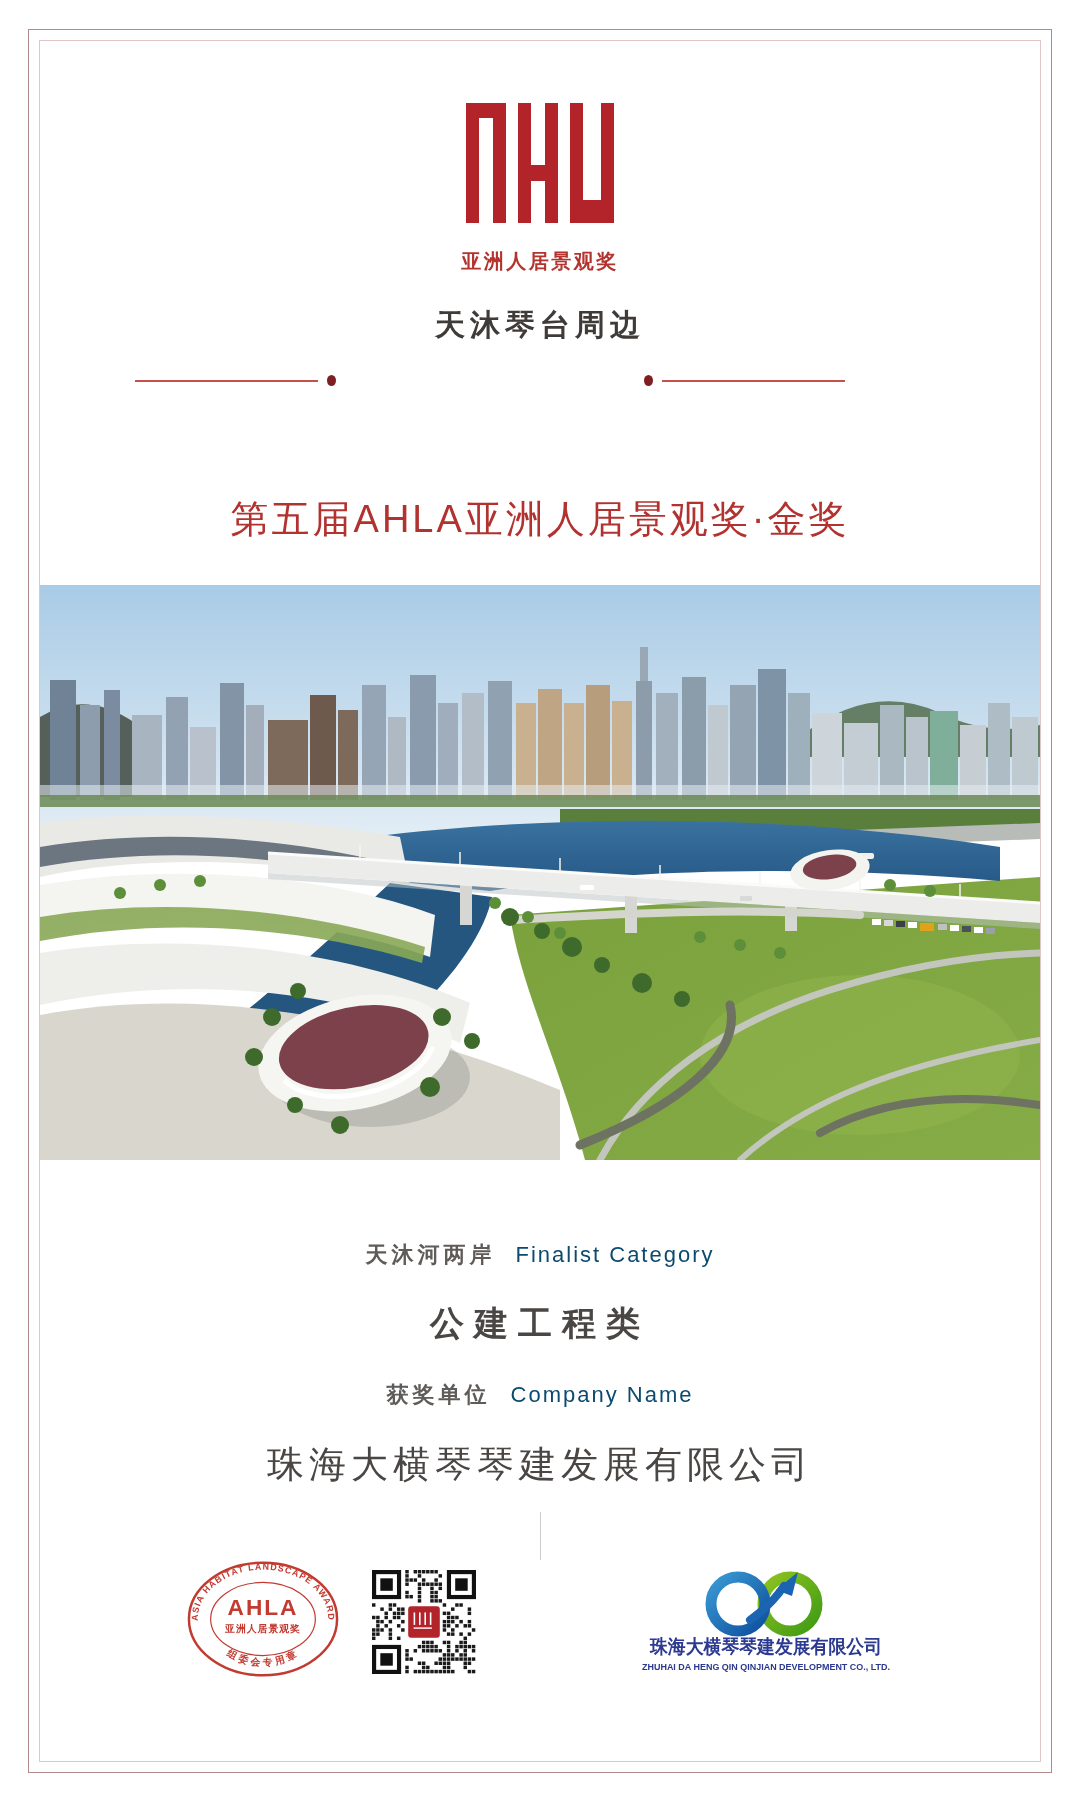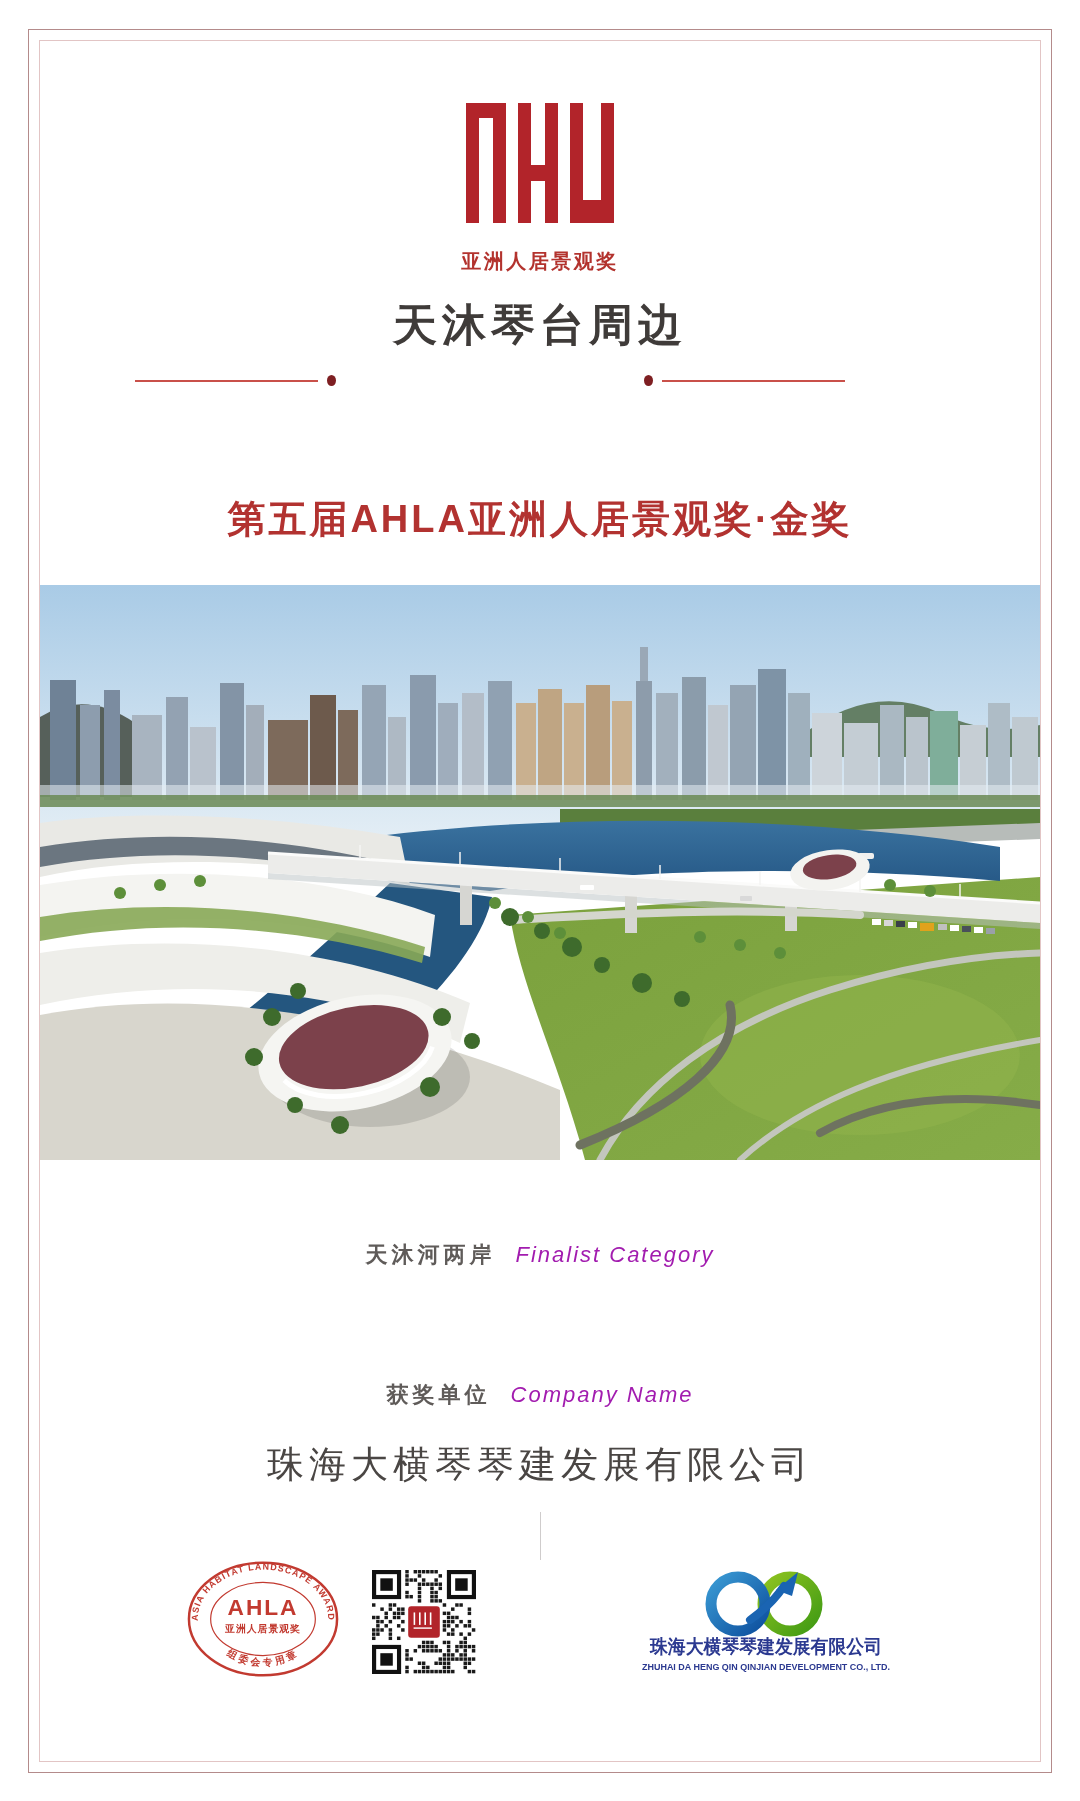--- a/index.html
+++ b/index.html
@@ -3,33 +3,33 @@
 <meta charset="utf-8">
 <style>
   html,body{margin:0;padding:0;background:#ffffff;}
   body{width:1080px;height:1801px;position:relative;font-family:"Liberation Sans","DejaVu Sans",sans-serif;-webkit-font-smoothing:antialiased;}
   .page{position:absolute;inset:0;background:#fff;overflow:hidden;}
   .frame-outer{position:absolute;left:28px;top:29px;right:28px;bottom:28px;border:1px solid #b48b8b;pointer-events:none;}
   .frame-inner{position:absolute;left:39px;top:40px;right:39px;bottom:39px;border:1px solid #e2c5c5;pointer-events:none;}
   .center{left:0;right:0;text-align:center;position:absolute;}
   .logo-wrap{top:103px;}
   .logo-sub{top:248px;font-size:20px;font-weight:bold;color:#b3332e;letter-spacing:2.5px;}
-  .title{top:297px;font-size:44px;line-height:56px;font-weight:900;color:#3f3b39;letter-spacing:5px;}
+  .title{top:297px;font-size:30px;line-height:56px;font-weight:900;color:#3f3b39;letter-spacing:5px;}
   .decor{position:absolute;top:374px;left:0;right:0;height:12px;}
   .decor .ln{position:absolute;top:6px;height:2px;background:#c9504a;}
   .decor .ln.l{left:135px;width:183px;}
   .decor .ln.r{left:662px;width:183px;}
   .decor .dot{position:absolute;top:1px;width:9px;height:11px;border-radius:50%;background:#7e1f22;}
   .decor .dot.l{left:327px;}
   .decor .dot.r{left:644px;}
-  .award{top:494px;font-size:38px;font-weight:700;color:#b23230;letter-spacing:3px;}
+  .award{top:494px;font-size:38px;font-weight:400;color:#b23230;letter-spacing:3px;}
   .photo{position:absolute;left:40px;top:585px;width:1000px;height:575px;display:block;}
   .label-row{font-size:22px;letter-spacing:2px;}
   .label-row .zh{font-weight:bold;color:#5f5b59;letter-spacing:4px;}
-  .label-row .en{color:#a21caf;margin-left:20px;letter-spacing:2px;font-style:italic;}
+  .label-row .en{color:#0c4a6e;margin-left:20px;letter-spacing:2px;}
   .cat-label{top:1240px;}
   .cat-value{top:1301px;font-size:34px;font-weight:600;color:#4a4644;letter-spacing:10px;}
   .co-label{top:1380px;}
   .co-value{top:1440px;font-size:37px;font-weight:500;color:#4a4644;letter-spacing:5px;}
   .v-divider{position:absolute;left:540px;top:1512px;width:1px;height:48px;background:#cfcccc;}
   .stamp{position:absolute;left:184px;top:1558px;}
   .qr{position:absolute;left:372px;top:1570px;}
   .winner-logo{position:absolute;left:638px;top:1556px;}
 </style>
 </head>
@@ -220,20 +220,21 @@
         <circle cx="80" cy="308" r="6"></circle>
         <circle cx="160" cy="296" r="6"></circle>
       <circle cx="850" cy="300" r="6"></circle>
         <circle cx="890" cy="306" r="6"></circle>
     </g>
   </svg>
 
   <div class="center label-row cat-label">
     <span class="zh">天沐河两岸</span><span class="en">Finalist Category</span>
   </div>
+  <div class="center cat-value">公建工程类</div>
 
   <div class="center label-row co-label">
     <span class="zh">获奖单位</span><span class="en">Company Name</span>
   </div>
   <div class="center co-value">珠海大横琴琴建发展有限公司</div>
 
   <div class="v-divider"></div>
 
   <div class="stamp">
     <svg width="158" height="122" viewBox="0 0 160 122">

